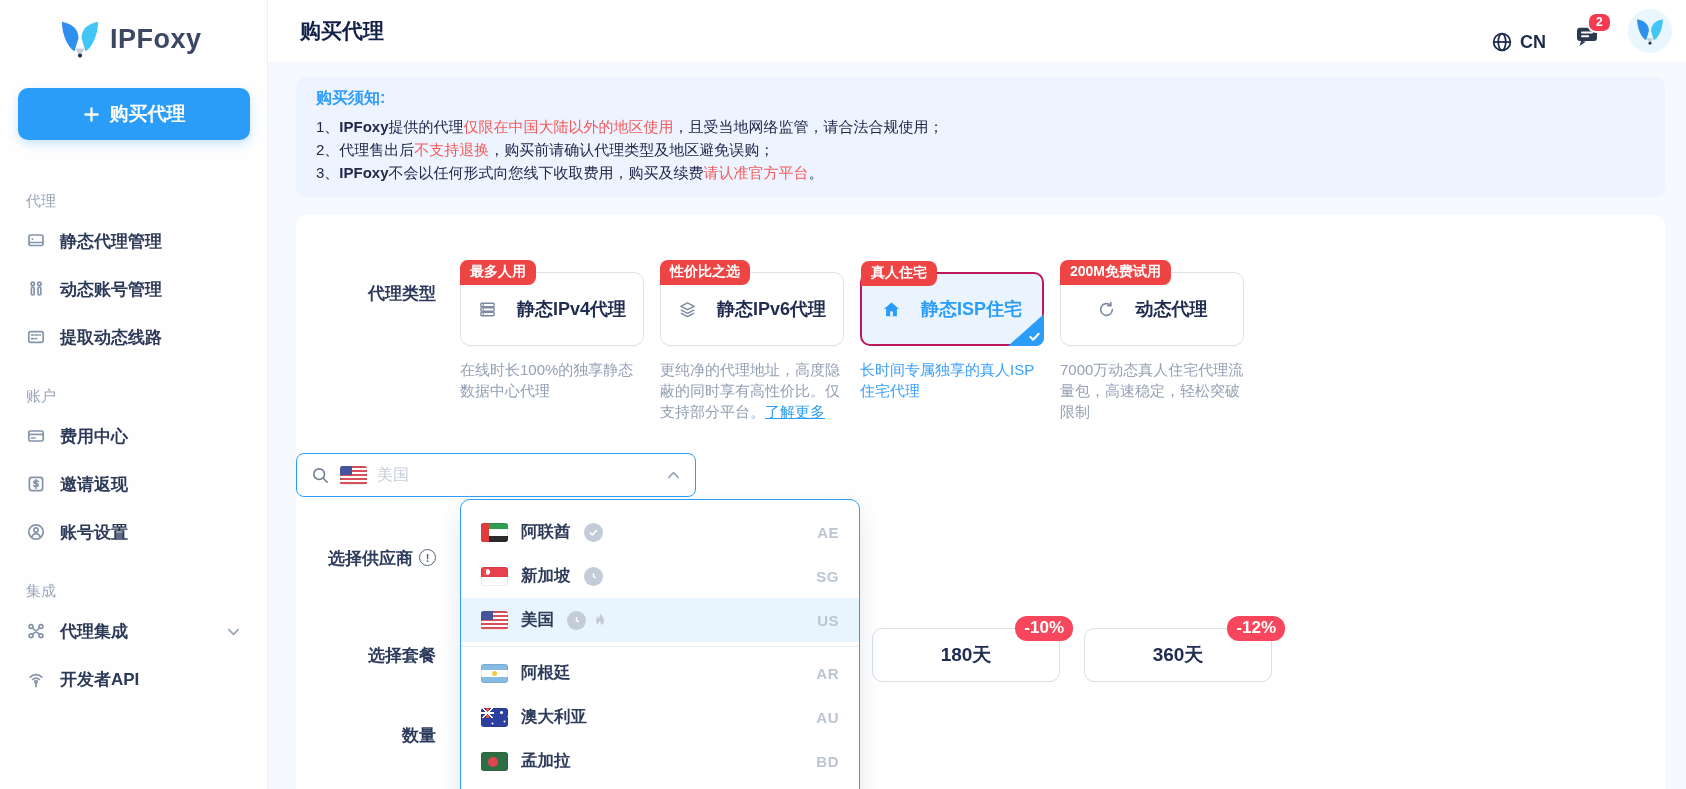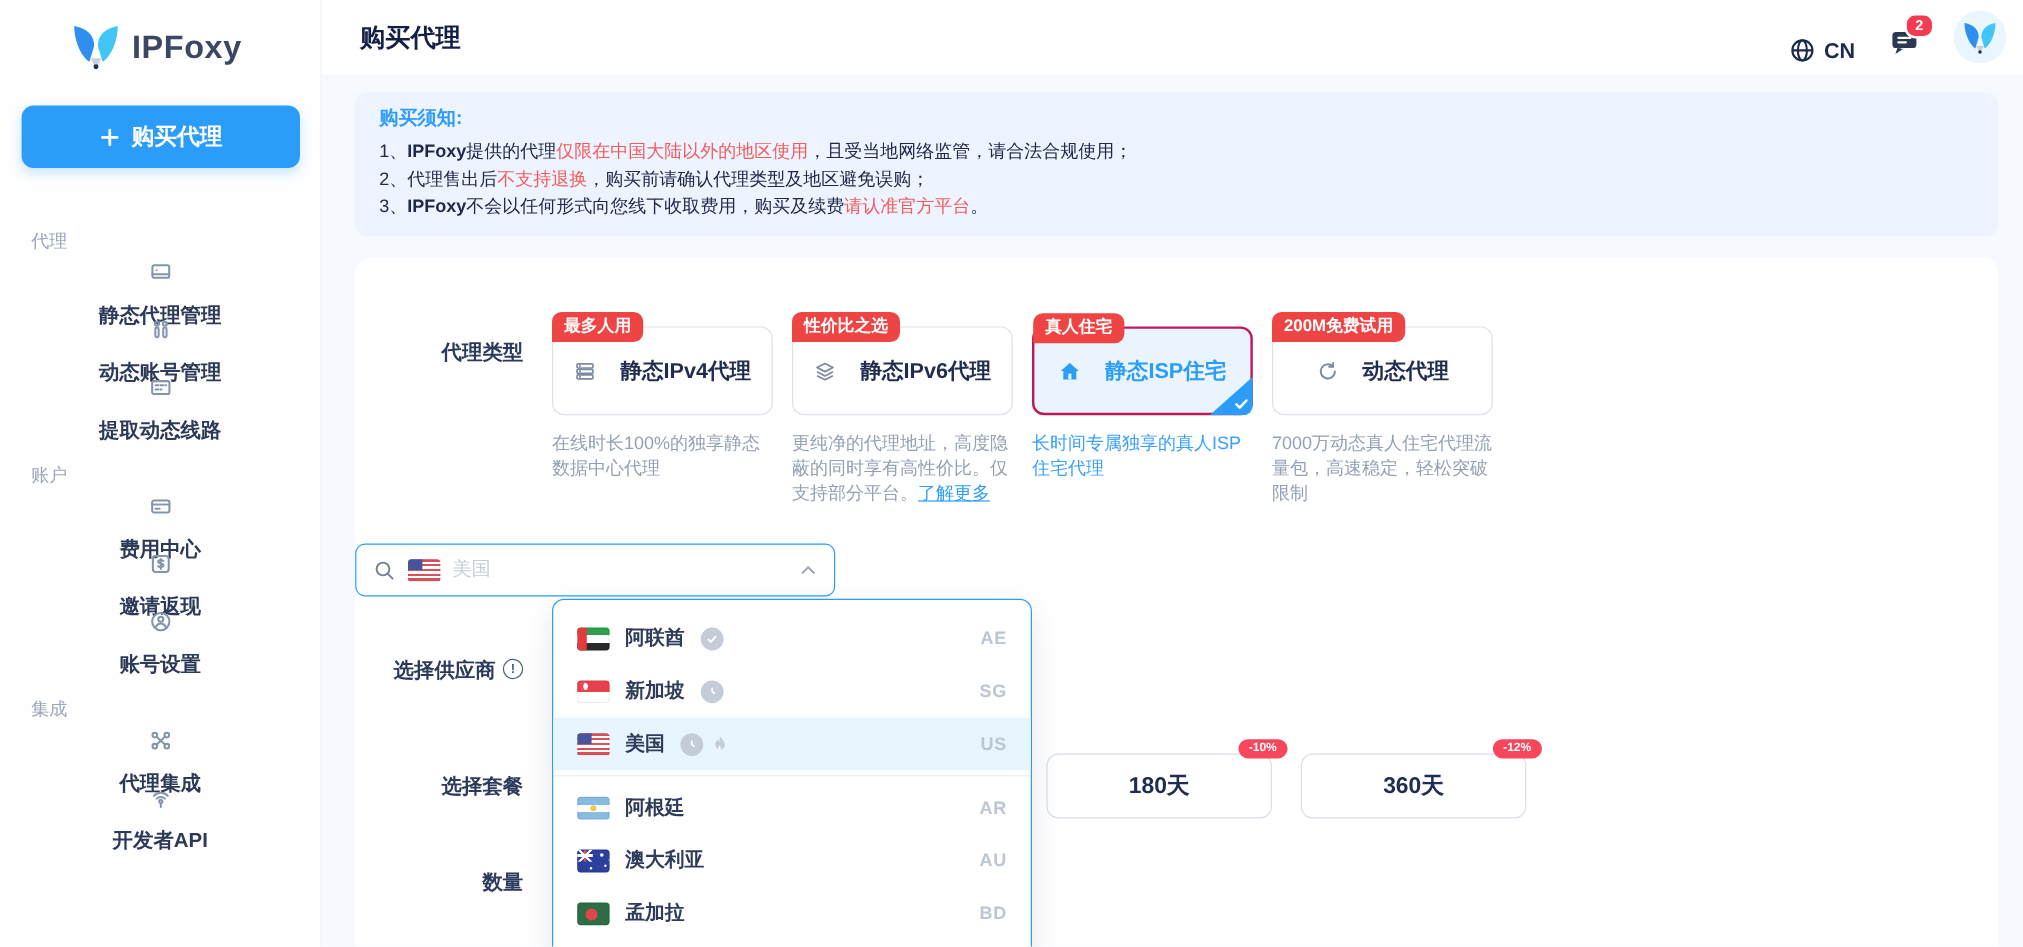--- a/index.html
+++ b/index.html
@@ -10,21 +10,21 @@
   
   .sidebar { width:268px; height:789px; background:#fefeff; border-right:1px solid #edf1f7; flex-shrink:0; }
   .logo { display:flex; align-items:center; gap:8px; margin:20px 0 0 58px; }
   .logo-text { font-size:27px; font-weight:700; color:#3b4763; letter-spacing:.5px; }
   .buy-btn { display:flex; align-items:center; justify-content:center; gap:10px;
     width:232px; height:52px; margin:30px 0 0 18px; background:#2b9df9; border:none; border-radius:10px;
     color:#fff; font-size:19px; font-weight:600; cursor:pointer; box-shadow:0 4px 10px rgba(43,157,249,.25); }
   .nav-section-title { margin:52px 0 6px 26px; color:#9ba6b9; font-size:15px; }
   .nav-section-title.tight { margin-top:26px; }
   .nav-item { display:flex; align-items:center; gap:14px; height:48px; padding:0 26px; color:#2c3a58;
-    font-size:17px; font-weight:600; cursor:pointer;flex-direction:column; }
+    font-size:17px; font-weight:600; cursor:pointer; }
   .nav-item .nicon { color:#8494ab; flex-shrink:0; }
   .nav-item .spacer { flex:1; }
   .nicon { width:20px; height:20px; }
   .nicon path,.nicon rect,.nicon circle,.nicon ellipse { fill:none; stroke:currentColor; stroke-width:1.7; stroke-linecap:round; stroke-linejoin:round; }
 
   
   .main { flex:1; display:flex; flex-direction:column; min-width:0; }
   .header { height:62px; background:#fff; display:flex; align-items:center; padding:0 14px 0 32px; flex-shrink:0; }
   .page-title { font-size:21px; font-weight:700; color:#121f47; }
   .header-right { margin-left:auto; display:flex; align-items:flex-end; gap:28px; }
@@ -114,21 +114,21 @@
   .dd-icons { display:flex; align-items:center; gap:6px; }
 
   
   .row-supplier { margin-top:40px; height:44px; }
   .row-package  { margin-top:46px; height:56px; align-items:center; }
   .row-qty      { margin-top:31px; height:44px; }
   .row-renew    { margin-top:22px; height:44px; }
   .pkg-area { display:flex; gap:24px; margin-left:412px; }
   .pkg-card { position:relative; width:188px; height:54px; border:1px solid #d9dee7; border-radius:10px; background:#fff;
     display:flex; align-items:center; justify-content:center; font-size:19px; font-weight:700; color:#202d53; cursor:pointer; }
-  .pkg-badge { position:absolute; top:-13px; right:-14px; background:#f8465c; color:#fff; font-size:10px; font-weight:700;
+  .pkg-badge { position:absolute; top:-13px; right:-14px; background:#f8465c; color:#fff; font-size:17px; font-weight:700;
     padding:2px 9px 3px; border-radius:12px; }
   .label-pad { padding-top:10px; }
 </style>
 </head>
 <body>
 
 <div class="app">
 
   <aside class="sidebar">
     <div class="logo">

